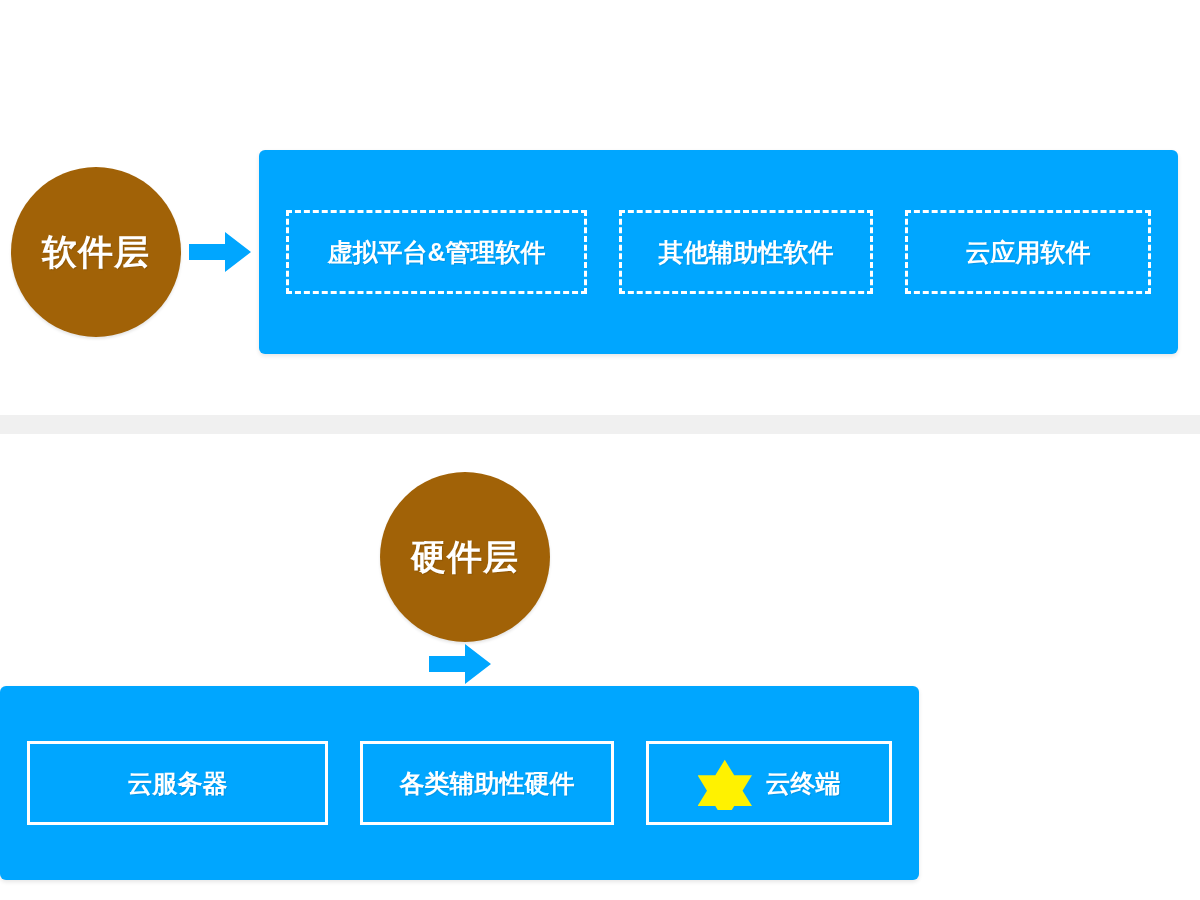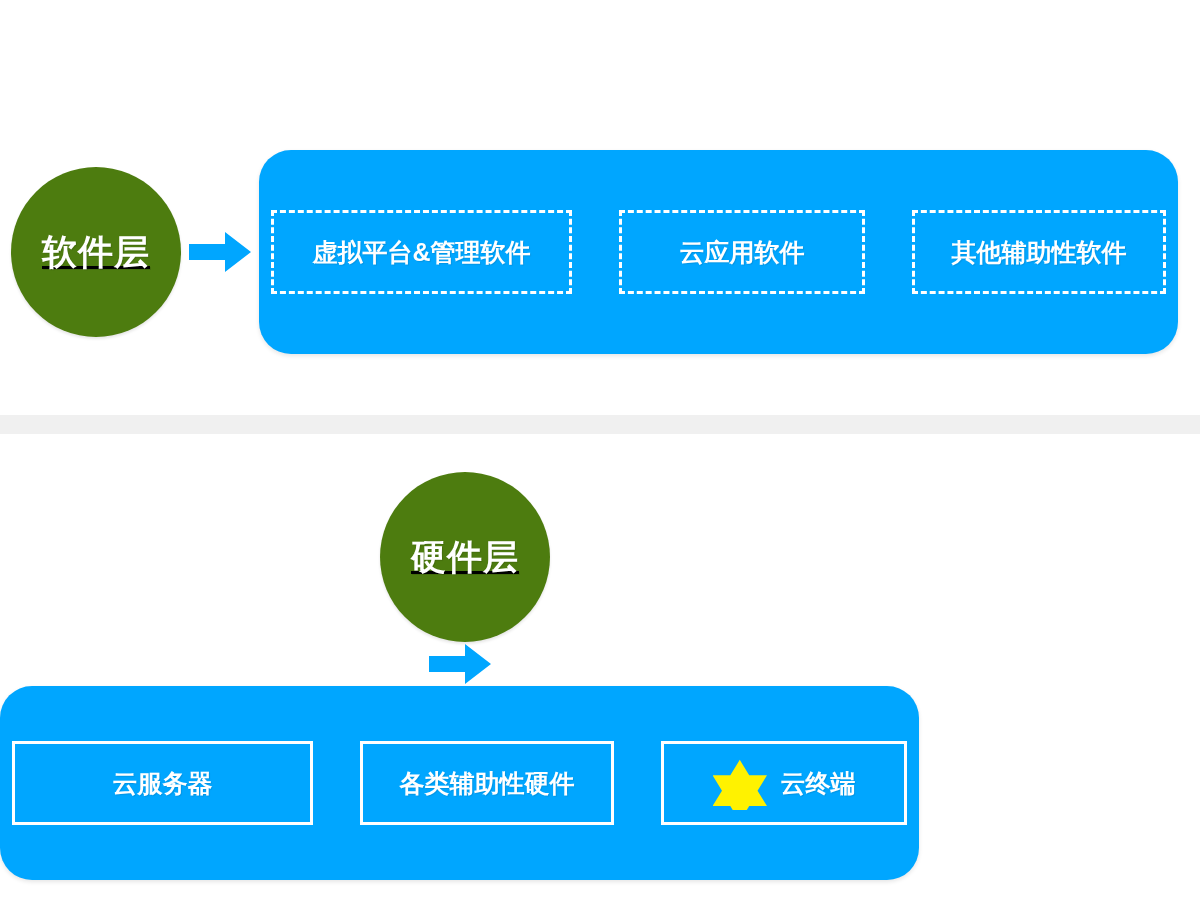--- a/index.html
+++ b/index.html
@@ -27,28 +27,27 @@
   }
 
   #software-row { left: 0px;  top: 150px; }
   #hardware-row { left: 0px;  top: 472px; flex-direction: column; }
 
   
   .layer-circle {
     width: 170px;
     height: 170px;
     border-radius: 50%;
-    background: #4d7c0f;
+    background: #a16207;
     display: flex;
     align-items: center;
     justify-content: center;
     flex: 0 0 auto;
     margin-left: 11px;
     box-shadow: 0 2px 3px rgba(0,0,0,0.10);
-    text-decoration: underline;
   }
 
   .layer-circle-label {
     color: #ffffff;
     font-size: 35px;
     font-weight: bold;
     letter-spacing: 1px;
     text-shadow: 1px 1px 1px rgba(0,0,0,0.12);
     white-space: nowrap;
   }
@@ -63,25 +62,25 @@
   }
 
   .arrow-wrap svg { display: block; }
 
   
   .layer-panel {
     flex: 0 0 auto;
     width: 919px;
     height: 204px;
     background: #00A6FF;
-    border-radius: 32px;
+    border-radius: 6px;
     display: flex;
     align-items: center;
     justify-content: space-between;
-    padding: 0 12px;
+    padding: 0 27px;
     box-shadow: 0 2px 4px rgba(0,0,0,0.10);
   }
 
   #hardware-row .layer-panel { height: 194px; gap: 9px; }
 
   
   .item-box {
     height: 84px;
     display: flex;
     align-items: center;
@@ -139,26 +138,26 @@
         <path d="M0 14 L36 14 L36 2 L62 22 L36 42 L36 30 L0 30 Z" fill="#00A6FF"></path>
       </svg>
     </div>
 
     <div class="layer-panel">
 
       <div class="item-box dashed col-1">
         <span class="item-label">虚拟平台&amp;管理软件</span>
       </div>
 
+      <div class="item-box dashed col-3">
+        <span class="item-label">其他辅助性软件</span>
+      </div>
+
       <div class="item-box dashed col-2">
         <span class="item-label">云应用软件</span>
-      </div>
-
-      <div class="item-box dashed col-3">
-        <span class="item-label">其他辅助性软件</span>
       </div>
 
     </div>
   </div>
 
   <div class="divider-band"></div>
 
   <div class="layer-row" id="hardware-row">
 
     <div class="layer-circle">

